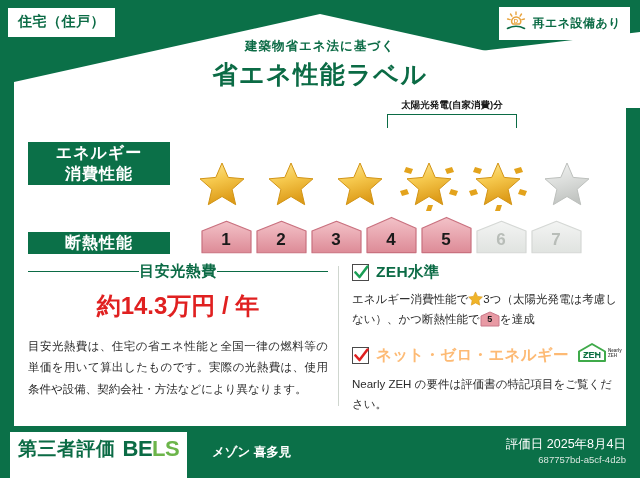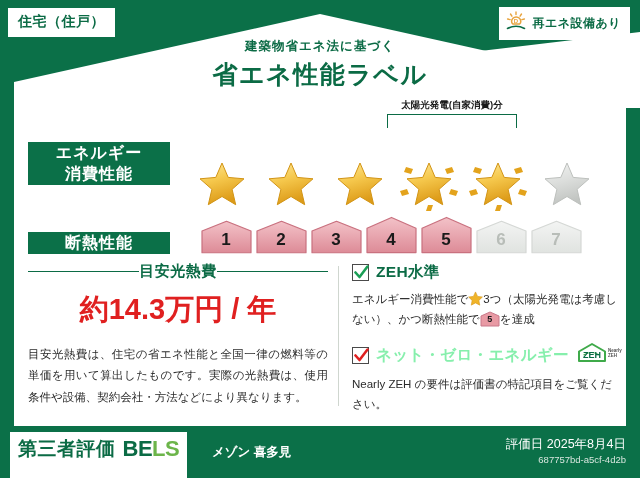--- a/index.html
+++ b/index.html
@@ -162,21 +162,21 @@
     display: flex; align-items: center; 
     justify-content: center;
   }
   .cost-head .line { flex: 1 1 auto; height: 1.5px; background: #0b6b45; }
   .cost-head .txt {
     font-size: 15px; font-weight: bold; color: #0b6b45;
     letter-spacing: .5px; white-space: nowrap;
   }
   .cost-value {
     margin-top: 9px; text-align: center;
-    font-size: 29px; font-weight: bold; color: #e02020;
+    font-size: 24px; font-weight: bold; color: #e02020;
     letter-spacing: 0px;
   }
   .cost-note {
     margin-top: 14px;
     font-size: 11.5px; color: #2b2b2b; line-height: 1.85;
     text-align: justify;
   }
 
   .check-block { margin-bottom: 13px; }
   .check-head {
@@ -186,21 +186,21 @@
     flex: 0 0 auto;
     width: 17px; height: 17px;
     border: 1.5px solid #4a4a4a; background: #fff;
     position: relative;
   }
   .chk svg { position: absolute; left: 1px; top: -1px; }
   .check-title {
     font-size: 15.5px; font-weight: bold; color: #0b6b45;
     letter-spacing: .3px; white-space: nowrap;
   }
-  .check-title.dark { color: #86efac; }
+  .check-title.dark { color: #fdba74; }
   .check-body {
     margin-top: 6px;
     font-size: 11.5px; color: #2b2b2b; line-height: 1.75;
   }
   .inline-star { display: inline-block; vertical-align: -3px; width: 15px; height: 15px; }
   .inline-house { display: inline-block; vertical-align: -4px; width: 20px; height: 16px; position: relative; }
   .inline-house .n {
     position: absolute; left: 0; top: 1px; width: 20px;
     text-align: center; font-size: 9px; font-weight: bold; color: #1a1a1a;
   }

